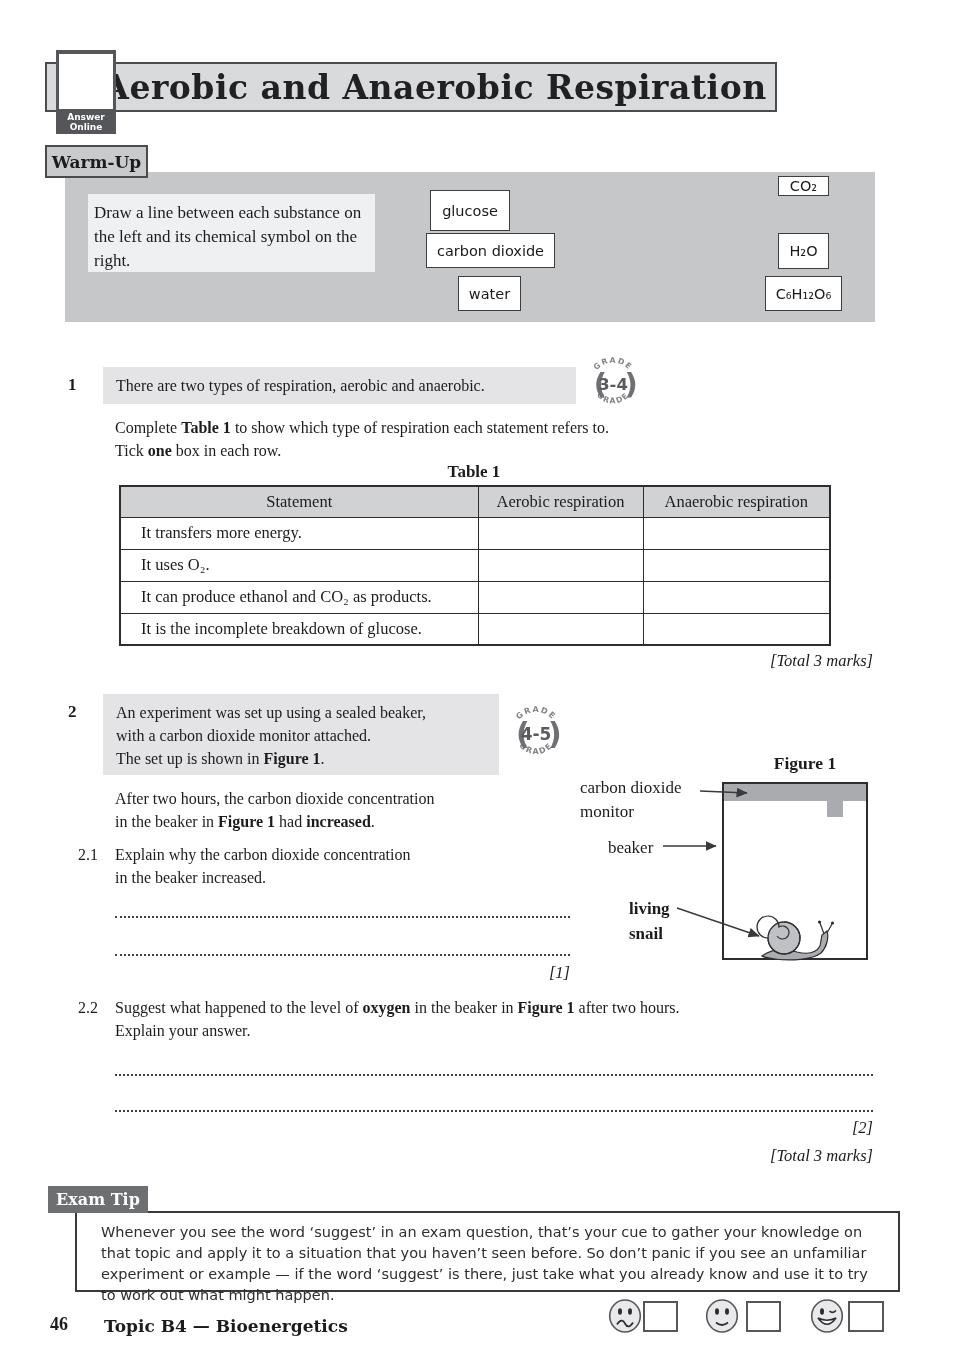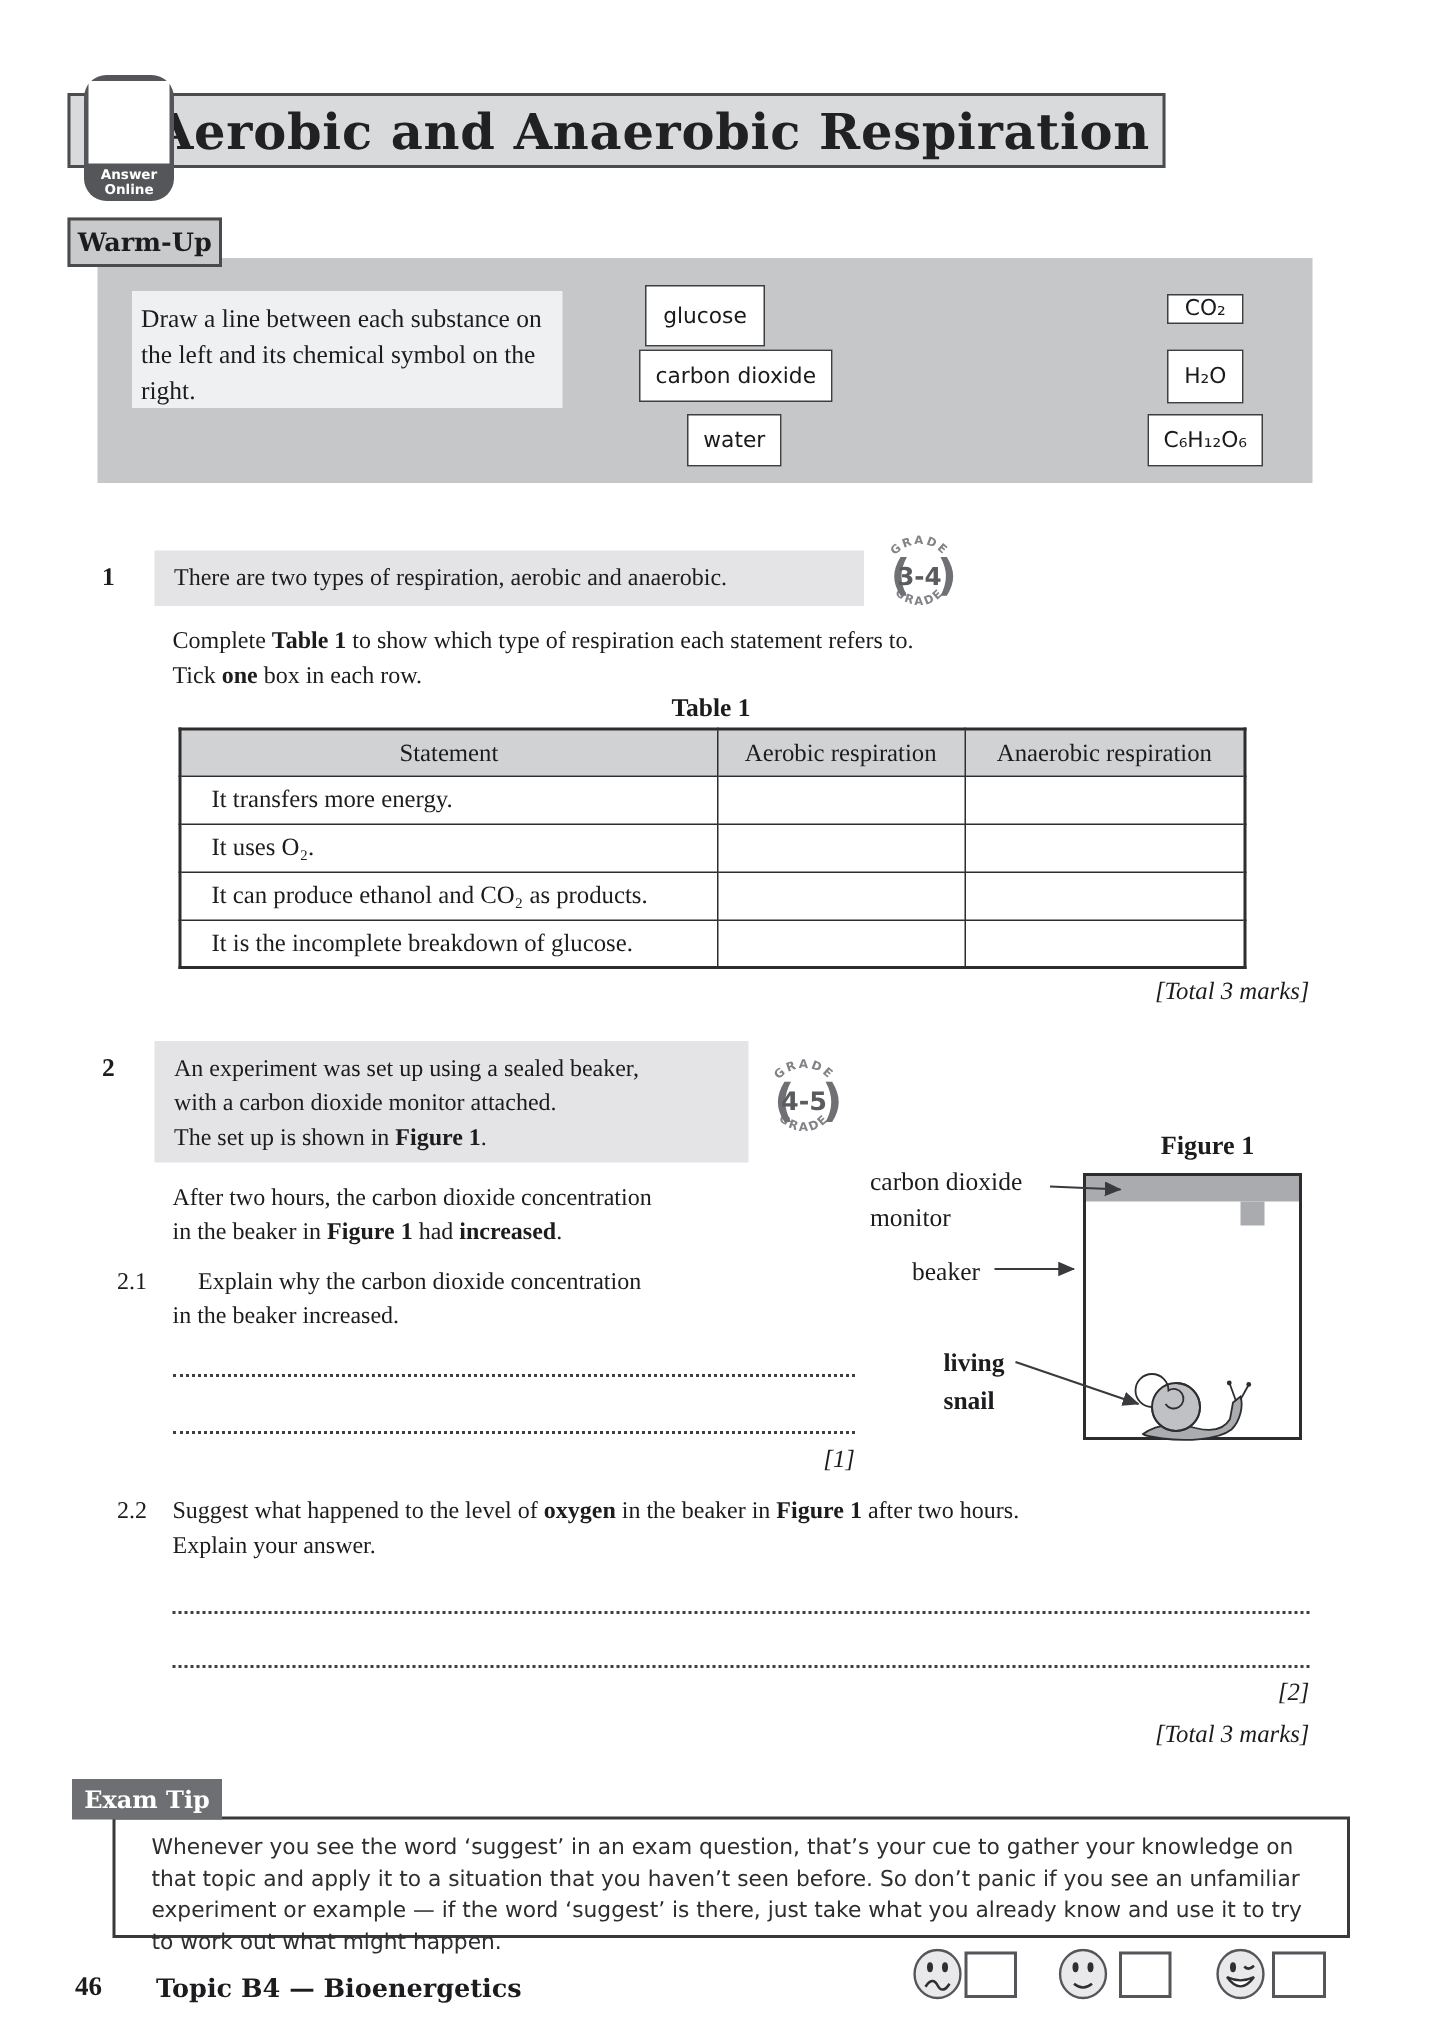--- a/index.html
+++ b/index.html
@@ -4,21 +4,21 @@
 <style>
   html,body{margin:0;padding:0;background:#fff;}
   .page{position:relative;width:961px;height:1360px;background:#fff;overflow:hidden;
         font-family:"Liberation Serif","DejaVu Serif",serif;color:#1c1c1e;}
   .abs{position:absolute;}
 
   
   .title-bar{left:45px;top:62px;width:732px;height:50px;background:#d9dadc;border:2px solid #4b4c4e;
              box-sizing:border-box;display:flex;align-items:center;justify-content:center;padding-left:48px;}
   .title-bar h1{margin:0;font:bold 33px "DejaVu Serif",serif;letter-spacing:.5px;color:#212123;}
-  .ao-badge{left:56px;top:50px;width:60px;height:84px;background:#545659;z-index:3;text-align:center;border-radius:15px;}
+  .ao-badge{left:56px;top:50px;width:60px;height:84px;background:#545659;z-index:3;text-align:center;}
   .ao-qr{position:absolute;left:3px;top:4px;width:54px;height:55px;background:#fff;}
   .ao-text{position:absolute;left:0;top:62px;width:100%;color:#fff;font:bold 9px "DejaVu Sans",sans-serif;line-height:10px;}
 
   
   .wu-label{left:45px;top:145px;width:103px;height:33px;background:#c9cacc;border:2px solid #4a4b4d;box-sizing:border-box;
             display:flex;align-items:center;justify-content:center;font:bold 17px "DejaVu Serif",serif;z-index:2;}
   .wu-panel{left:65px;top:172px;width:810px;height:150px;background:#c5c7c9;}
   .wu-inner{left:88px;top:194px;width:287px;height:78px;background:#eff0f1;box-sizing:border-box;
             padding:7px 6px;font-size:17px;line-height:24px;}
   .itembox{background:#fff;border:1.5px solid #3d3e40;box-sizing:border-box;display:flex;align-items:center;
@@ -76,21 +76,21 @@
     </div>
   </div>
 
   <div class="abs wu-label">Warm-Up</div>
   <div class="abs wu-panel"></div>
   <div class="abs wu-inner">Draw a line between each substance on the left and its chemical symbol on the right.</div>
 
   <div class="abs itembox" style="left:430px;top:190px;width:80px;height:41px;">glucose</div>
   <div class="abs itembox" style="left:426px;top:233px;width:129px;height:35px;">carbon dioxide</div>
   <div class="abs itembox" style="left:458px;top:276px;width:63px;height:35px;">water</div>
-  <div class="abs itembox" style="left:778px;top:196px;width:51px;height:20px;">CO₂</div>
+  <div class="abs itembox" style="left:778px;top:176px;width:51px;height:20px;">CO₂</div>
   <div class="abs itembox" style="left:778px;top:233px;width:51px;height:36px;">H₂O</div>
   <div class="abs itembox" style="left:765px;top:276px;width:77px;height:35px;">C₆H₁₂O₆</div>
 
   <div class="abs qnum" style="left:68px;top:375px;">1</div>
   <div class="abs hl body-t" style="left:103px;top:367px;width:473px;height:37px;display:flex;align-items:center;padding-left:13px;box-sizing:border-box;">There are two types of respiration, aerobic and anaerobic.</div>
 
   <svg class="abs" style="left:584px;top:354px;" width="58" height="58" viewBox="0 0 60 60">
     <defs>
       <path id="gb1t" d="M 8,31 A 22 22 0 0 1 52,31"></path>
       <path id="gb1b" d="M 8,29 A 22 22 0 0 0 52,29"></path>
@@ -160,21 +160,21 @@
     <text class="gb-word"><textPath href="#gb2b" startOffset="50%" text-anchor="middle">GRADE</textPath></text>
     <text class="gb-paren" x="10" y="41">(</text>
     <text class="gb-paren" x="42" y="41">)</text>
     <text class="gb-num" x="30" y="37" text-anchor="middle">4-5</text>
   </svg>
 
   <div class="abs body-t" style="left:115px;top:787px;">After two hours, the carbon dioxide concentration</div>
   <div class="abs body-t" style="left:115px;top:810px;"><span>in the beaker in </span><b>Figure 1</b><span> had </span><b>increased</b><span>.</span></div>
 
   <div class="abs body-t" style="left:78px;top:843px;">2.1</div>
-  <div class="abs body-t" style="left:115px;top:843px;margin-left:17px;">Explain why the carbon dioxide concentration</div>
+  <div class="abs body-t" style="left:115px;top:843px;">Explain why the carbon dioxide concentration</div>
   <div class="abs body-t" style="left:115px;top:866px;">in the beaker increased.</div>
 
   <div class="abs dotline" style="left:115px;top:916px;width:455px;"></div>
   <div class="abs dotline" style="left:115px;top:954px;width:455px;"></div>
   <div class="abs marks" style="left:440px;top:963px;width:130px;">[1]</div>
 
   <div class="abs" style="left:575px;top:745px;width:300px;height:220px;">
     <div class="fig-label fig-title" style="left:150px;top:6px;width:160px;">Figure 1</div>
     <svg width="300" height="220" viewBox="0 0 300 220" style="position:absolute;left:0;top:0;">
       <defs>

